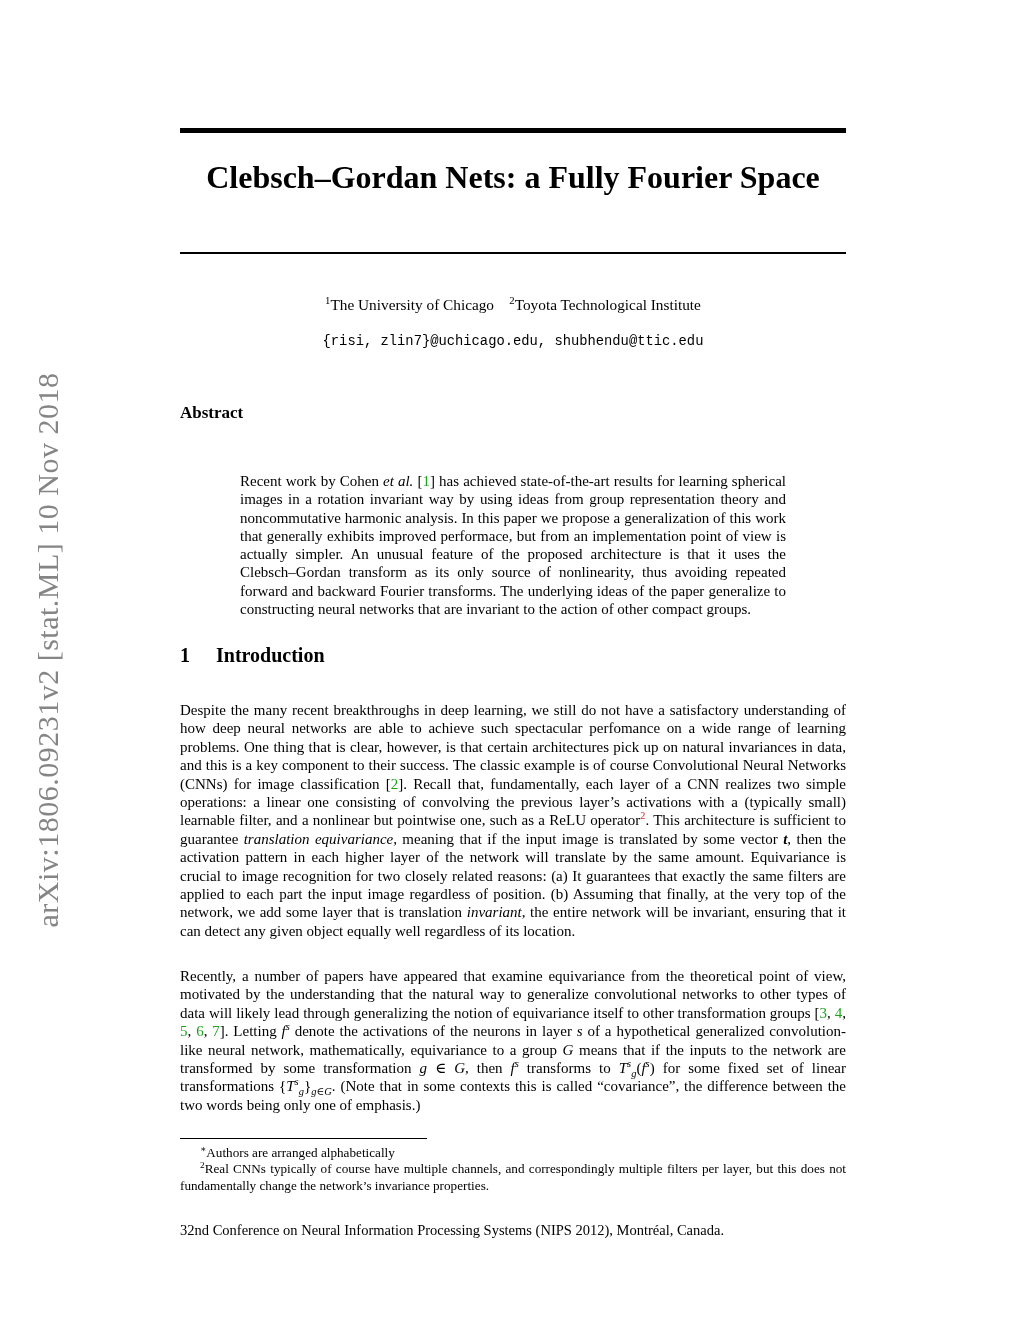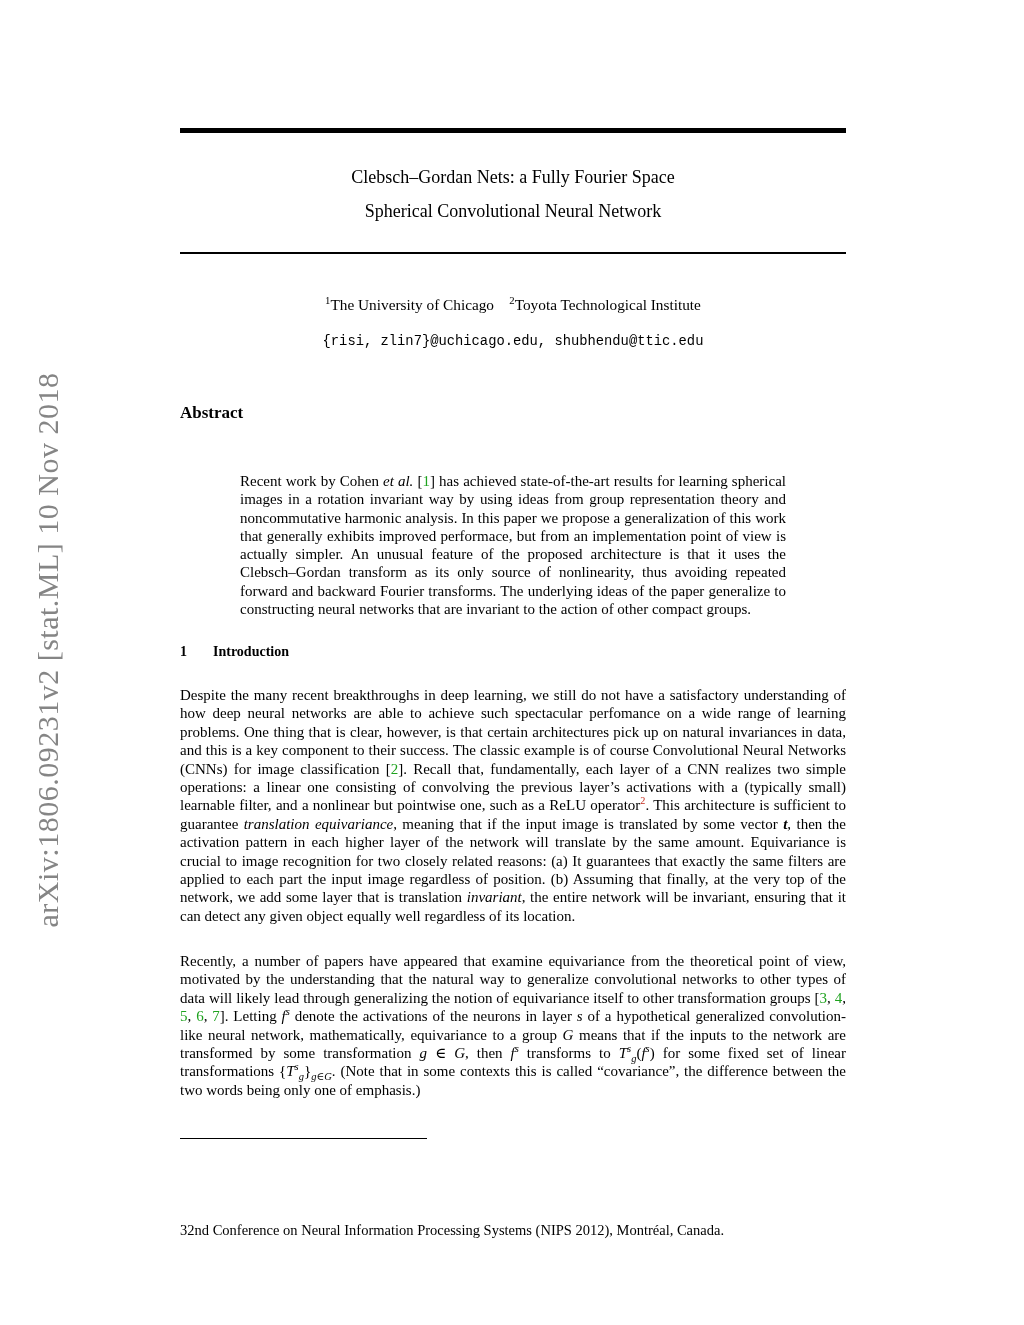--- a/index.html
+++ b/index.html
@@ -23,30 +23,30 @@
     left:48px;top:650px;
     transform:translate(-50%,-50%) rotate(-90deg);
     white-space:nowrap;
     font-size:30px;
     color:var(--watermark-gray);
     letter-spacing:0.5px;
   }
   .rule-thick{left:180px;top:128px;width:666px;height:5px;background:#000;}
   .rule-thin{left:180px;top:252px;width:666px;height:2px;background:#000;}
   .title-block{left:180px;top:160px;width:666px;text-align:center;}
-  .title-line{font-size:18px;font-weight:normal;line-height:34px;}
+  .title-line{font-size:32px;font-weight:bold;line-height:34px;}
   .authors-block{left:180px;top:295px;width:666px;text-align:center;}
   .authors-line{font-size:16px;line-height:21px;}
   .affil-line{font-size:15.3px;line-height:20px;}
   .email-line{font-family:"Liberation Mono","DejaVu Sans Mono",monospace;font-size:13.8px;line-height:20px;margin-top:17px;}
   .abstract-heading{left:180px;top:403px;width:666px;text-align:left;font-size:17px;font-weight:bold;}
   .abstract-body{left:240px;top:443px;width:546px;font-size:15px;line-height:18.3px;text-align:justify;margin-top:29px;}
-  .section-heading{left:180px;top:644px;width:666px;font-size:14px;font-weight:bold;}
+  .section-heading{left:180px;top:644px;width:666px;font-size:20px;font-weight:bold;}
   .section-number{margin-right:26px;}
-  .para{width:666px;font-size:15px;line-height:18.4px;text-align:justify;}
+  .para{width:666px;font-size:15px;line-height:18.4px;text-align:justify;margin-top:15px;}
   .para-1{left:180px;top:686px;}
   .para-2{left:180px;top:952px;}
   .fn-rule{left:180px;top:1138px;width:247px;height:1px;background:#000;}
   .footnotes{left:180px;top:1145px;width:666px;font-size:13.2px;line-height:16.4px;text-align:justify;}
   .footnote{text-indent:20px;}
   .conf-footer{left:180px;top:1222px;width:666px;font-size:14.5px;}
   
   .seg-i{font-style:italic;}
   .seg-b{font-weight:bold;}
   .seg-bi{font-weight:bold;font-style:italic;}
@@ -62,21 +62,20 @@
 <body>
 
 <div class="page">
 
   <div class="abs watermark">arXiv:1806.09231v2  [stat.ML]  10 Nov 2018</div>
 
   <div class="abs rule-thick"></div>
 
   <div class="abs title-block">
     <div class="title-line">Clebsch–Gordan Nets: a Fully Fourier Space</div>
-    <div class="title-line">Spherical Convolutional Neural Network</div>
   </div>
 
   <div class="abs rule-thin"></div>
 
   <div class="abs authors-block">
     <div class="affil-line"><span class="seg-sup">1</span><span class="seg">The University of Chicago</span><span class="seg">&nbsp;&nbsp;&nbsp;&nbsp;</span><span class="seg-sup">2</span><span class="seg">Toyota Technological Institute</span></div>
     <div class="email-line">{risi, zlin7}@uchicago.edu, shubhendu@ttic.edu</div>
   </div>
 
   <div class="abs abstract-heading">Abstract</div>
@@ -87,17 +86,19 @@
     <span class="section-number">1</span><span>Introduction</span>
   </div>
 
   <div class="abs para para-1"><span class="seg">Despite the many recent breakthroughs in deep learning, we still do not have a satisfactory understanding of how deep neural networks are able to achieve such spectacular perfomance on a wide range of learning problems. One thing that is clear, however, is that certain architectures pick up on natural invariances in data, and this is a key component to their success. The classic example is of course Convolutional Neural Networks (CNNs) for image classification [</span><span class="seg-c">2</span><span class="seg">]. Recall that, fundamentally, each layer of a CNN realizes two simple operations: a linear one consisting of convolving the previous layer’s activations with a (typically small) learnable filter, and a nonlinear but pointwise one, such as a ReLU operator</span><span class="seg-fn">2</span><span class="seg">. This architecture is sufficient to guarantee </span><span class="seg-i">translation equivariance</span><span class="seg">, meaning that if the input image is translated by some vector </span><span class="seg-bi">t</span><span class="seg">, then the activation pattern in each higher layer of the network will translate by the same amount. Equivariance is crucial to image recognition for two closely related reasons: (a) It guarantees that exactly the same filters are applied to each part the input image regardless of position. (b) Assuming that finally, at the very top of the network, we add some layer that is translation </span><span class="seg-i">invariant</span><span class="seg">, the entire network will be invariant, ensuring that it can detect any given object equally well regardless of its location.</span></div>
 
   <div class="abs para para-2"><span class="seg">Recently, a number of papers have appeared that examine equivariance from the theoretical point of view, motivated by the understanding that the natural way to generalize convolutional networks to other types of data will likely lead through generalizing the notion of equivariance itself to other transformation groups [</span><span class="seg-c">3</span><span class="seg">, </span><span class="seg-c">4</span><span class="seg">, </span><span class="seg-c">5</span><span class="seg">, </span><span class="seg-c">6</span><span class="seg">, </span><span class="seg-c">7</span><span class="seg">].  Letting </span><span class="seg-m">f</span><span class="seg-msup">s</span><span class="seg"> denote the activations of the neurons in layer </span><span class="seg-m">s</span><span class="seg"> of a hypothetical generalized convolution-like neural network, mathematically, equivariance to a group </span><span class="seg-m">G</span><span class="seg"> means that if the inputs to the network are transformed by some transformation </span><span class="seg-m">g</span><span class="seg"> ∈ </span><span class="seg-m">G</span><span class="seg">, then </span><span class="seg-m">f</span><span class="seg-msup">s</span><span class="seg"> transforms to </span><span class="seg-m">T</span><span class="seg-msup">s</span><span class="seg-msub">g</span><span class="seg">(</span><span class="seg-m">f</span><span class="seg-msup">s</span><span class="seg">)</span><span class="seg"> for some fixed set of linear transformations {</span><span class="seg-m">T</span><span class="seg-msup">s</span><span class="seg-msub">g</span><span class="seg">}</span><span class="seg-msub">g∈G</span><span class="seg">. (Note that in some contexts this is called “covariance”, the difference between the two words being only one of emphasis.)</span></div>
 
   <div class="abs fn-rule"></div>
 
   <div class="abs footnotes">
+    <div class="footnote"><span class="seg-sup">∗</span><span class="seg">Authors are arranged alphabetically</span></div>
+    <div class="footnote"><span class="seg-sup">2</span><span class="seg">Real CNNs typically of course have multiple channels, and correspondingly multiple filters per layer, but this does not fundamentally change the network’s invariance properties.</span></div>
   </div>
 
   <div class="abs conf-footer">32nd Conference on Neural Information Processing Systems (NIPS 2012), Montréal, Canada.</div>
 
 </div>
 
 </body></html>

